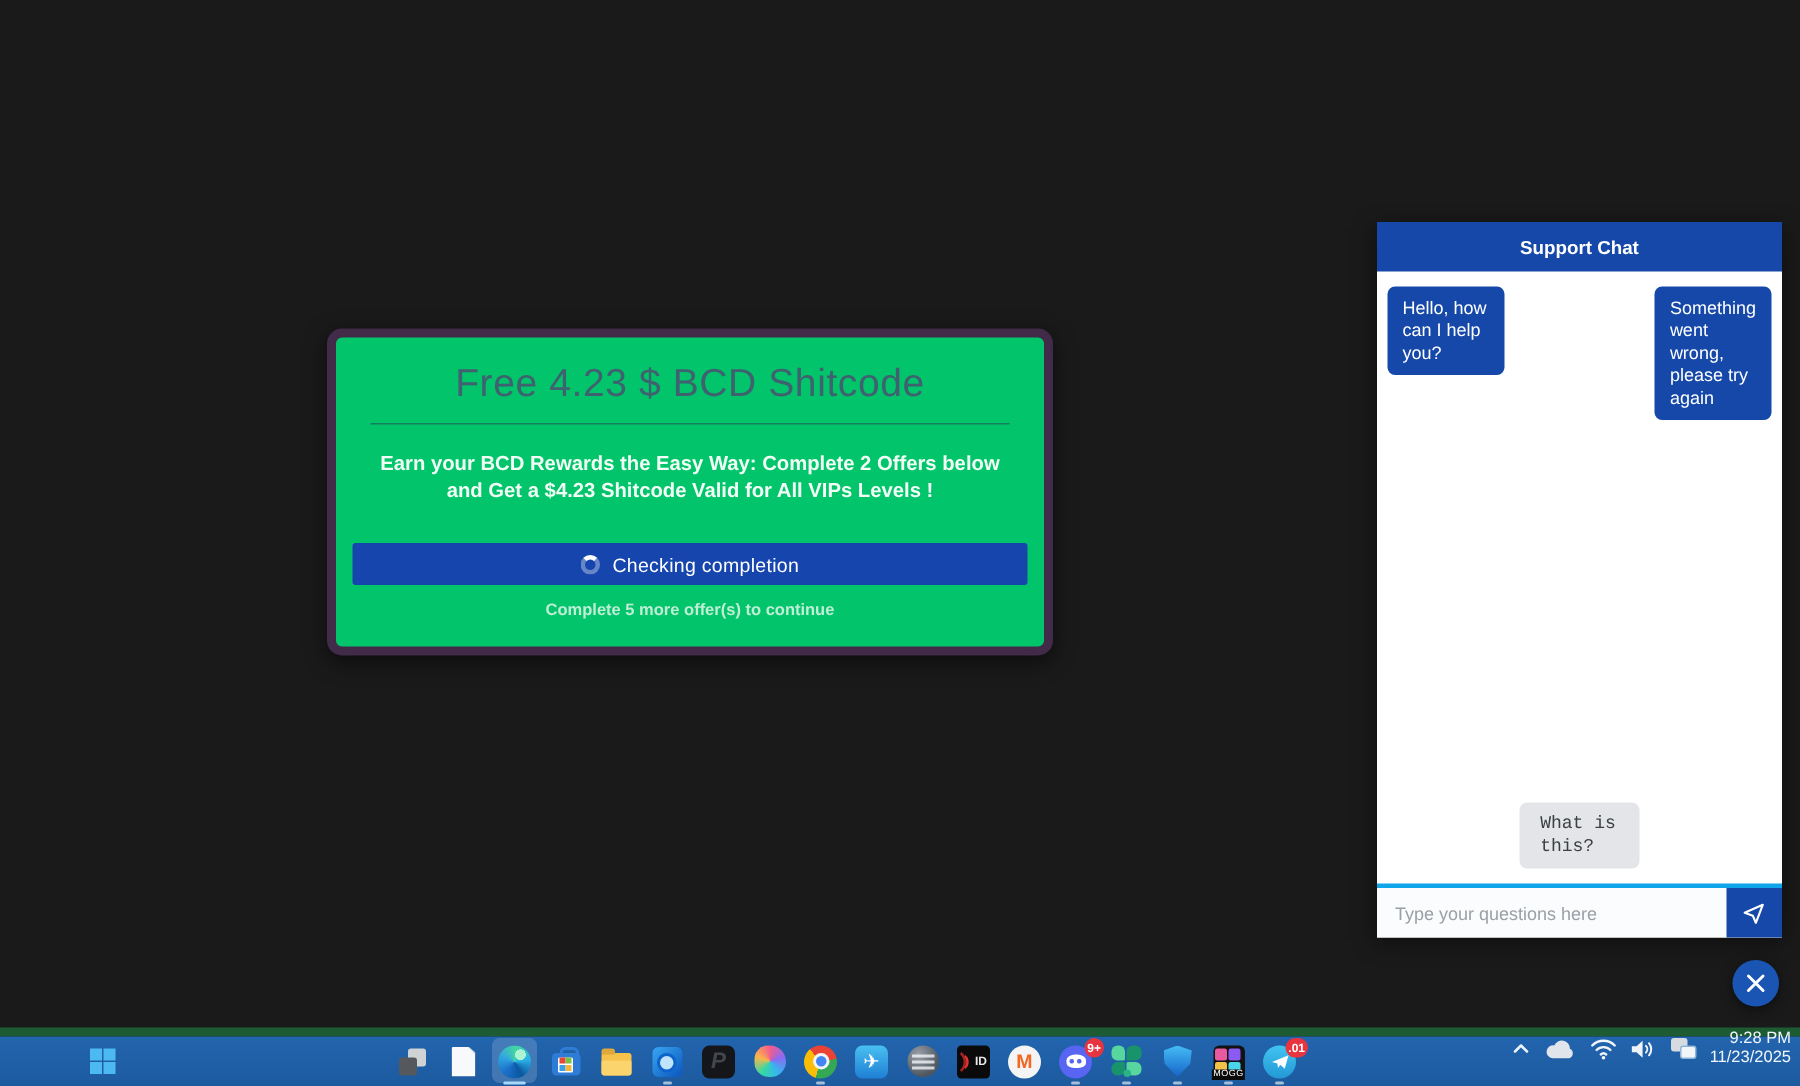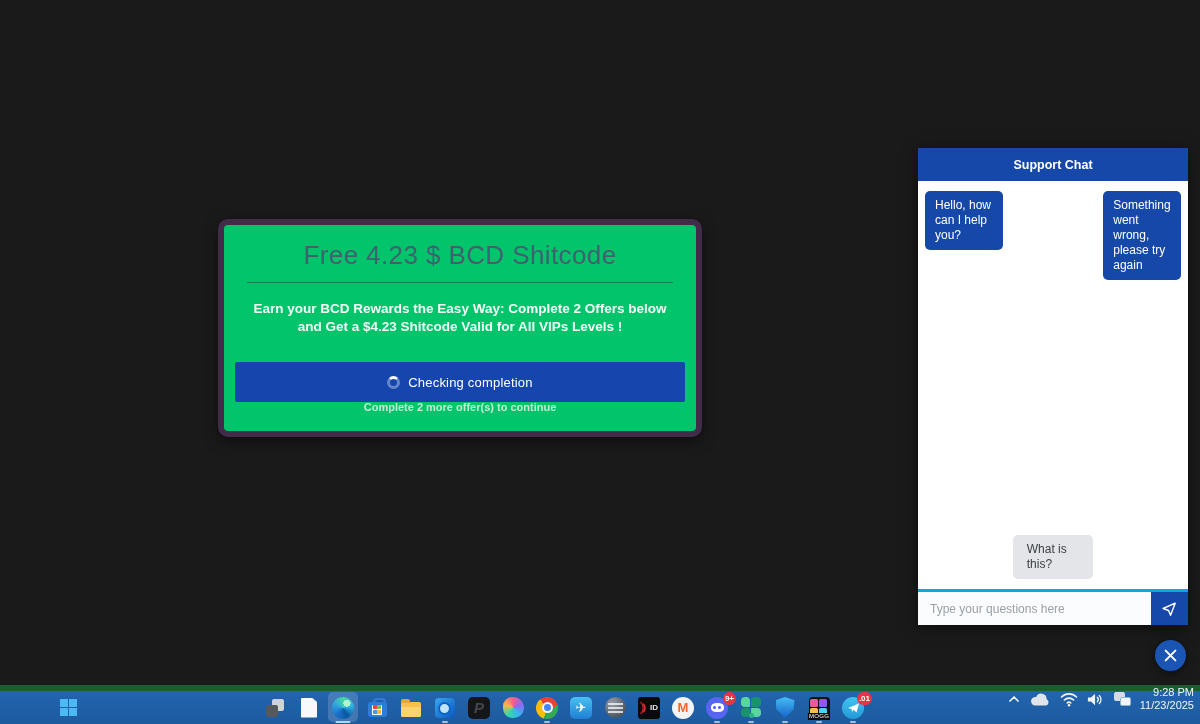--- a/index.html
+++ b/index.html
@@ -20,21 +20,21 @@
   .offer-title {
     margin-top:15px; font-size:26px; font-weight:normal; color:#3f6170; letter-spacing:0.4px;
   }
   .offer-divider {
     margin:11px 23px 0 23px; border:none; border-top:1px solid rgba(38,70,83,0.55); height:0;
   }
   .offer-desc {
     margin:17px 26px 0 26px; font-size:13.5px; font-weight:bold; color:#f2fff7; line-height:18px;
   }
   .offer-btn {
-    position:absolute; left:11px; right:11px; top:137px; height:40px;
+    position:absolute; left:11px; right:11px; top:137px; height:28px;
     background:#1645ad; border:none; border-radius:2px; color:#ffffff;
     font-size:13px; font-family:inherit; letter-spacing:0.2px;
     display:flex; align-items:center; justify-content:center; gap:8px; cursor:pointer;
   }
   .spinner {
     width:13px; height:13px; border-radius:50%;
     border:3px solid rgba(255,255,255,0.35); border-top-color:#ffffff;
     animation:spin 1s linear infinite;
   }
   @keyframes spin { to { transform:rotate(360deg); } }
@@ -53,21 +53,21 @@
     height:33px; background:#1548a8; color:#ffffff; font-weight:bold; font-size:12.5px;
     display:flex; align-items:center; justify-content:center; flex:0 0 33px;
   }
   .chat-messages {
     flex:1 1 auto; padding:10px 7px; display:flex; flex-direction:row; gap:10px; overflow:hidden;
   }
   .bubble {
     width:204px; border-radius:5px; font-size:12px; line-height:15px; padding:7px 10px;
   }
   .bubble.agent { background:#1548a8; color:#ffffff; align-self:flex-start; font-weight:500; }
-  .bubble.user  { background:#e3e5e8; color:#3c4043; align-self:flex-end; padding-left:14px; }
+  .bubble.user  { background:#e3e5e8; color:#3c4043; align-self:flex-end; padding-left:14px;font-family:Liberation Mono, monospace; }
   .chat-inputrow {
     flex:0 0 36px; display:flex; border-top:3px solid #0ea5e9; background:#fbfcfd;
   }
   .chat-input {
     flex:1 1 auto; border:none; outline:none; background:transparent;
     padding:0 12px; font-size:12px; font-family:inherit; color:#333;
   }
   .chat-input::placeholder { color:#9aa0a6; }
   .chat-send {
     flex:0 0 37px; background:#1548a8; border:none; display:flex;
@@ -227,21 +227,21 @@
 <body>
 
 <div class="offer-card">
   <div class="offer-title">Free 4.23 $ BCD Shitcode</div>
   <hr class="offer-divider">
   <div class="offer-desc">Earn your BCD Rewards the Easy Way: Complete 2 Offers below and Get a $4.23 Shitcode Valid for All VIPs Levels !</div>
   <button class="offer-btn">
     <span class="spinner"></span>
     <span>Checking completion</span>
   </button>
-  <div class="offer-footer">Complete 2 more offer(s) to continue</div>
+  <div class="offer-footer">Complete 5 more offer(s) to continue</div>
 </div>
 
 <div class="chat-panel">
   <div class="chat-header">Support Chat</div>
   <div class="chat-messages">
     <div class="bubble agent">Hello, how can I help you?</div>
     <div class="bubble user">What is this?</div>
     <div class="bubble agent">Something went wrong, please try again</div>
   </div>
   <div class="chat-inputrow">

